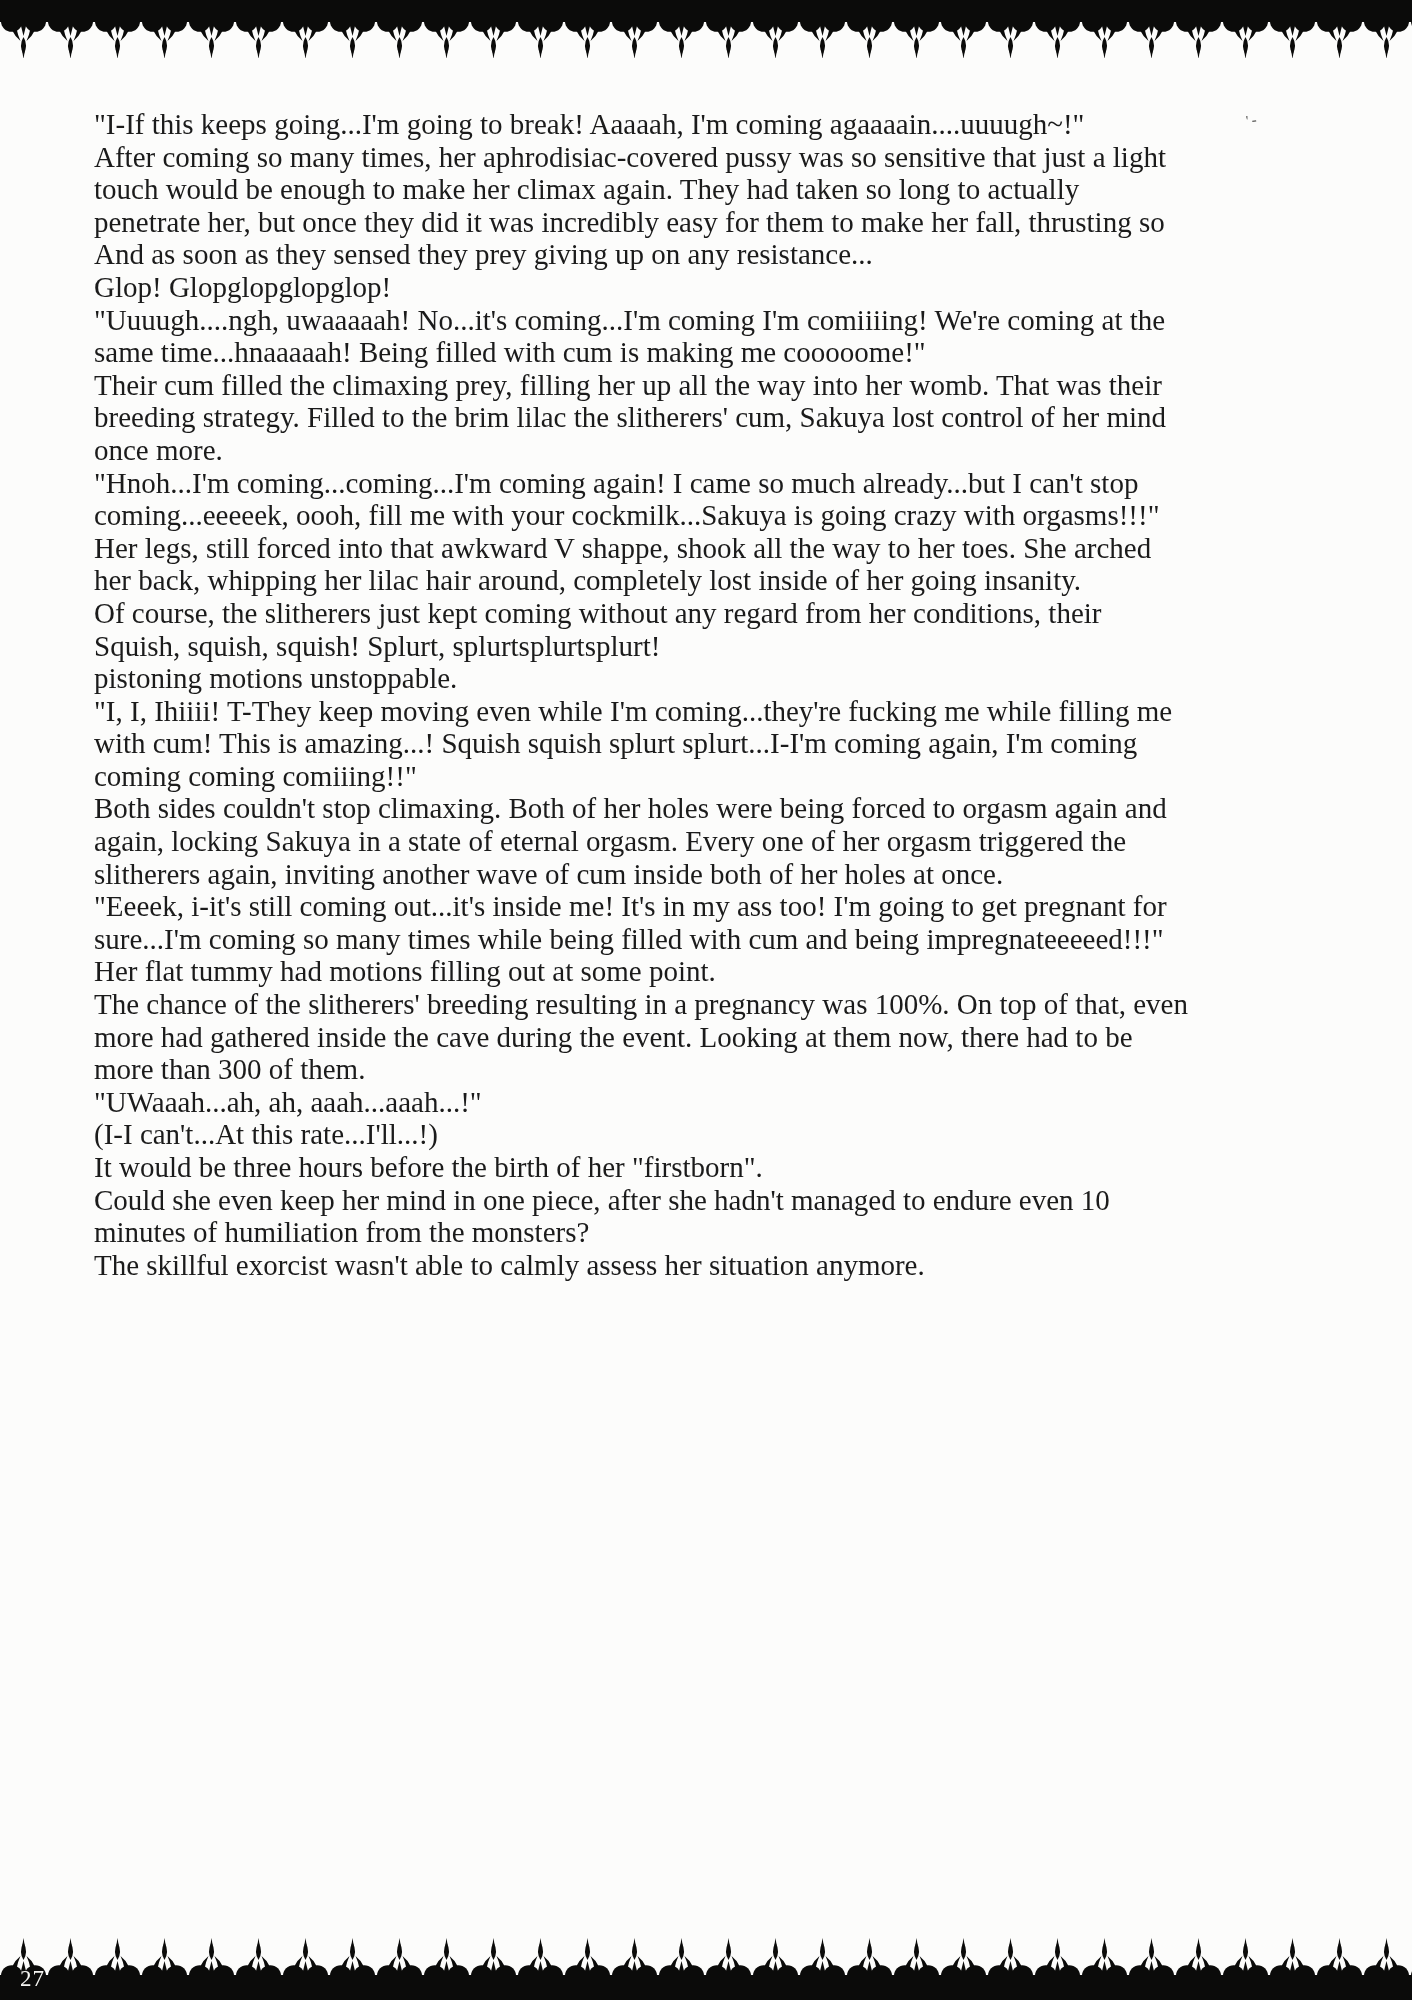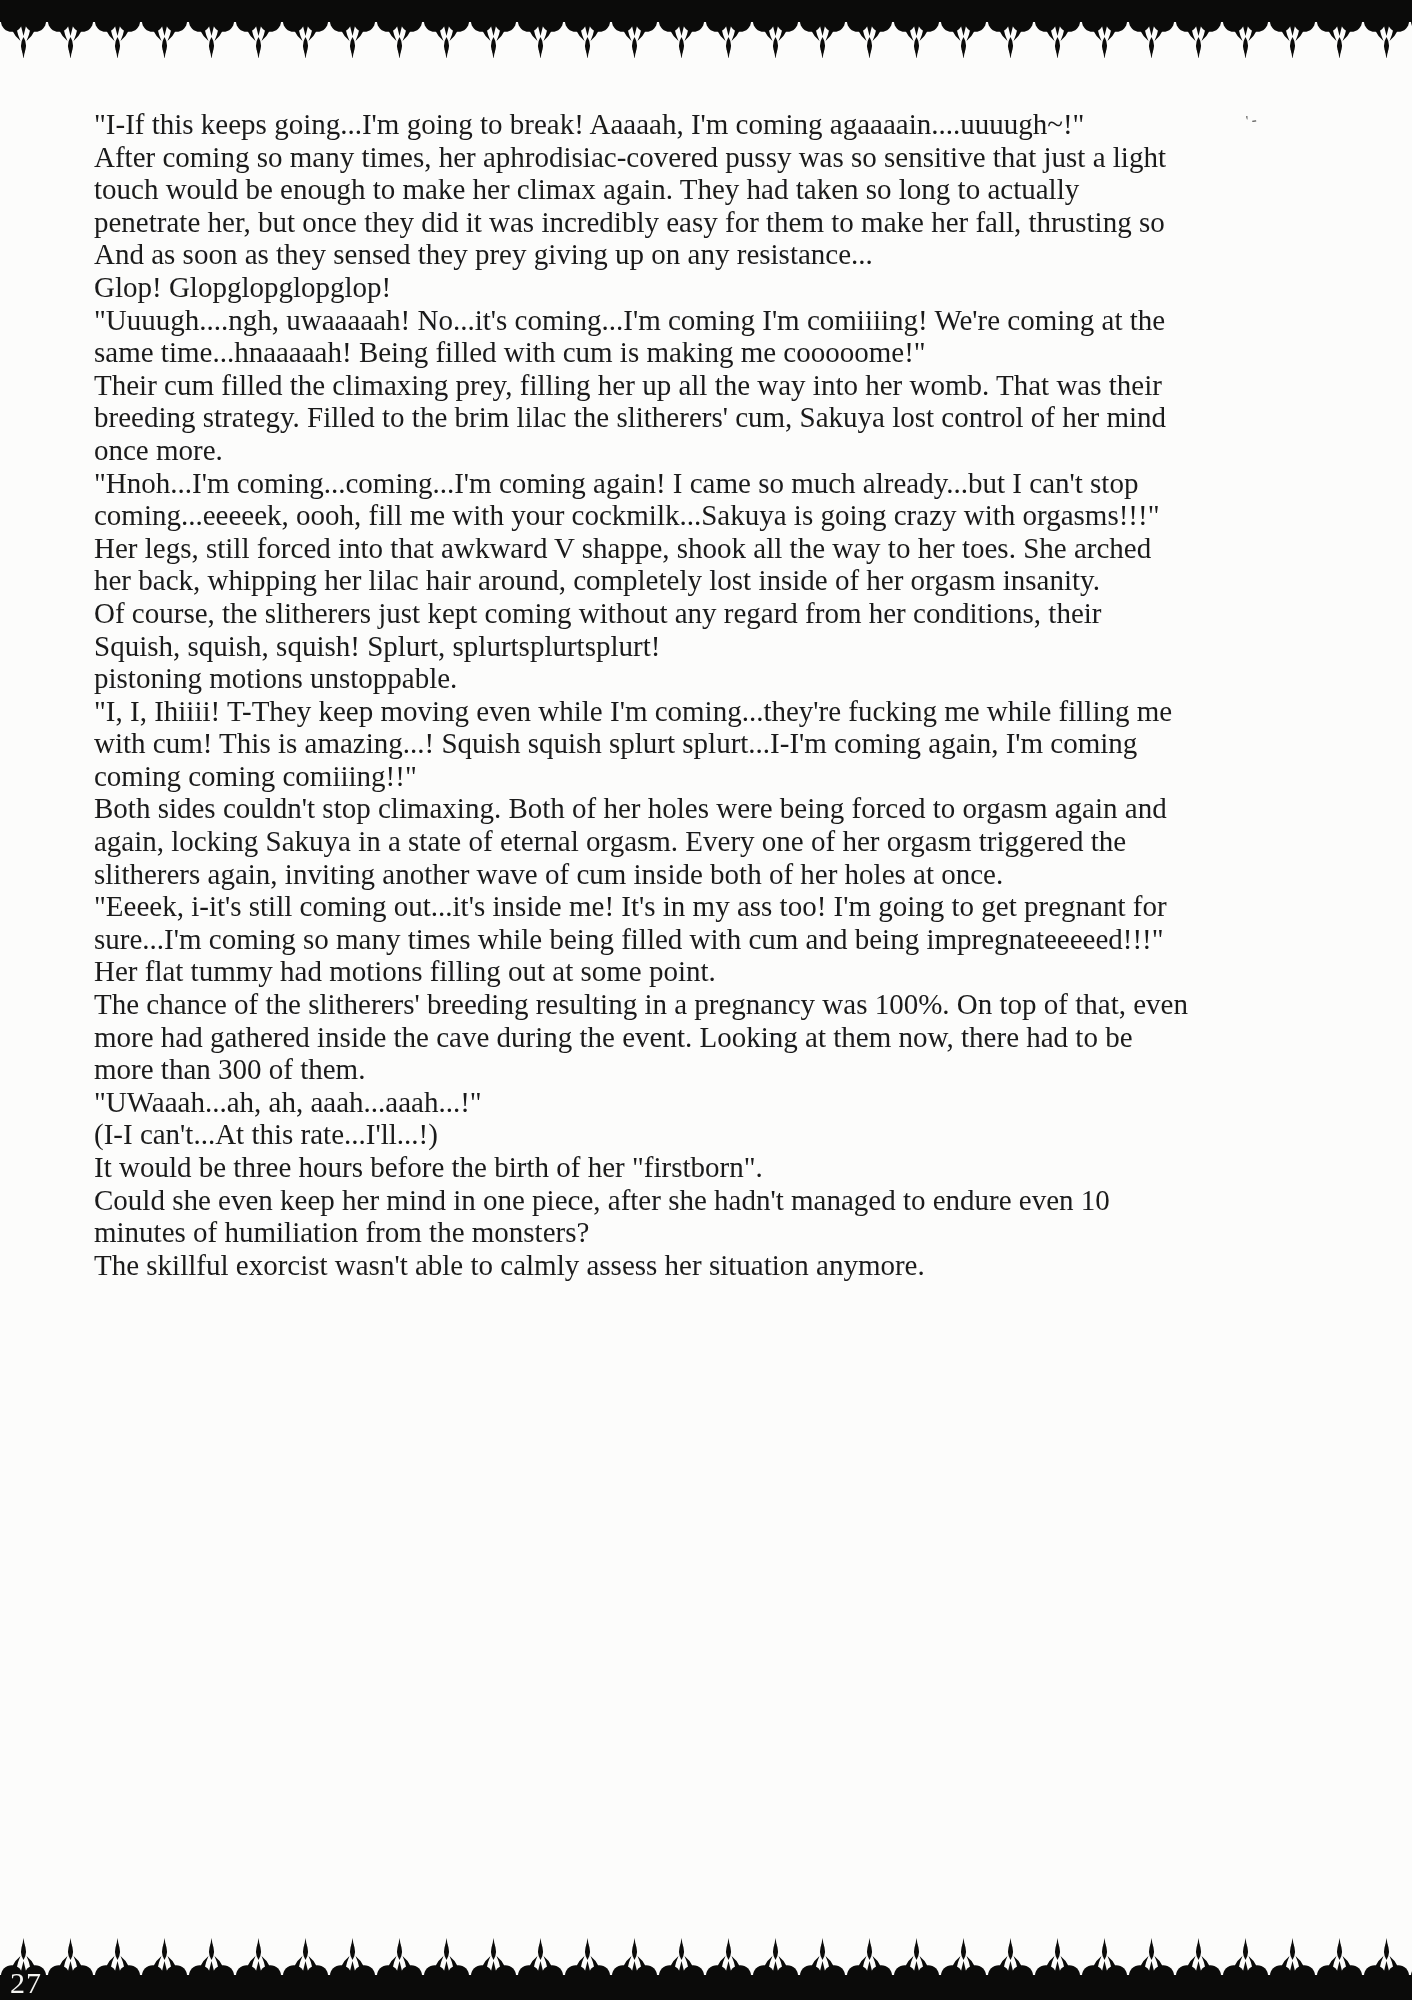--- a/index.html
+++ b/index.html
@@ -21,25 +21,25 @@
     top: 108px;
     width: 1215px;
     color: var(--ink, #1b1b1b);
     font-size: 29px;
     line-height: 32.6px;
     z-index: 0;
   }
   .line { white-space: nowrap; }
   .page-number {
     position: absolute;
-    left: 10px;
+    left: 20px;
     top: 1966px;
     z-index: 2;
     color: var(--pagenum, #f5f5f2);
-    font-size: 30px;
+    font-size: 23px;
     letter-spacing: 1px;
   }
   .artifact {
     position: absolute;
     left: 1246px;
     top: 112px;
     color: #5a5a58;
     font-size: 15px;
     letter-spacing: 3px;
     transform: rotate(-8deg);
@@ -79,21 +79,21 @@
       <div class="line">And as soon as they sensed they prey giving up on any resistance...</div>
       <div class="line">Glop! Glopglopglopglop!</div>
       <div class="line">"Uuuugh....ngh, uwaaaaah! No...it's coming...I'm coming I'm comiiiing! We're coming at the</div>
       <div class="line">same time...hnaaaaah! Being filled with cum is making me cooooome!"</div>
       <div class="line">Their cum filled the climaxing prey, filling her up all the way into her womb. That was their</div>
       <div class="line">breeding strategy. Filled to the brim lilac the slitherers' cum, Sakuya lost control of her mind</div>
       <div class="line">once more.</div>
       <div class="line">"Hnoh...I'm coming...coming...I'm coming again! I came so much already...but I can't stop</div>
       <div class="line">coming...eeeeek, oooh, fill me with your cockmilk...Sakuya is going crazy with orgasms!!!"</div>
       <div class="line">Her legs, still forced into that awkward V shappe, shook all the way to her toes. She arched</div>
-      <div class="line">her back, whipping her lilac hair around, completely lost inside of her orgasm insanity.</div>
+      <div class="line">her back, whipping her lilac hair around, completely lost inside of her going insanity.</div>
       <div class="line">Of course, the slitherers just kept coming without any regard from her conditions, their</div>
       <div class="line">Squish, squish, squish! Splurt, splurtsplurtsplurt!</div>
       <div class="line">pistoning motions unstoppable.</div>
       <div class="line">"I, I, Ihiiii! T-They keep moving even while I'm coming...they're fucking me while filling me</div>
       <div class="line">with cum! This is amazing...! Squish squish splurt splurt...I-I'm coming again, I'm coming</div>
       <div class="line">coming coming comiiing!!"</div>
       <div class="line">Both sides couldn't stop climaxing. Both of her holes were being forced to orgasm again and</div>
       <div class="line">again, locking Sakuya in a state of eternal orgasm. Every one of her orgasm triggered the</div>
       <div class="line">slitherers again, inviting another wave of cum inside both of her holes at once.</div>
       <div class="line">"Eeeek, i-it's still coming out...it's inside me! It's in my ass too! I'm going to get pregnant for</div>

